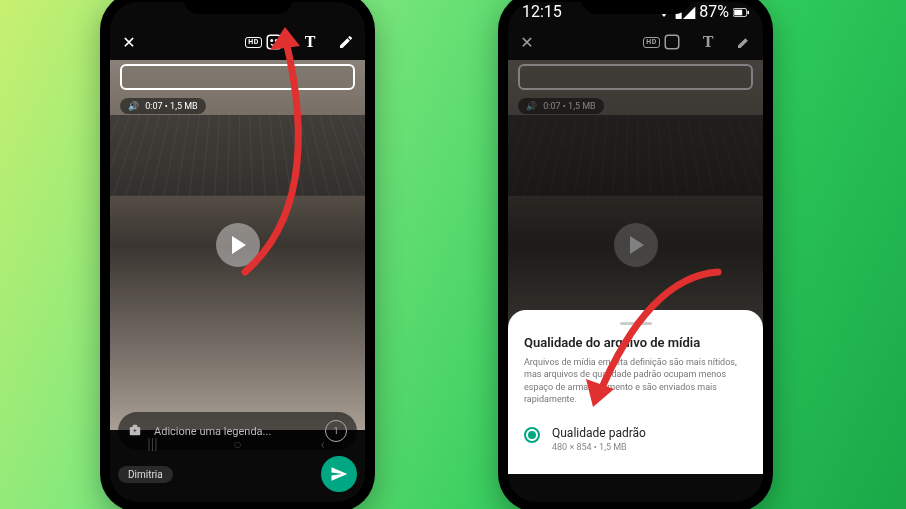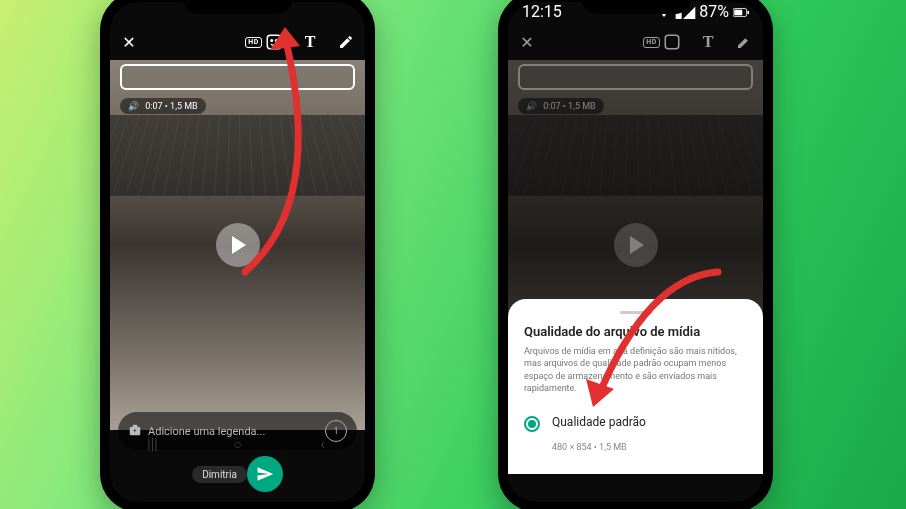--- a/index.html
+++ b/index.html
@@ -135,21 +135,21 @@
   }
   .caption-input {
     flex: 1;
     background: rgba(0,0,0,0.55);
     border-radius: 20px;
     padding: 8px 10px;
     color: #bbb;
     font-size: 11px;
     display: flex;
     align-items: center;
-    gap: 6px;
+    gap: 12px;
   }
   .send-btn {
     width: 36px; height: 36px;
     background: #00a783;
     border-radius: 50%;
     display: flex;
     align-items: center;
     justify-content: center;
     cursor: pointer;
   }
@@ -208,21 +208,21 @@
   .radio-circle.selected { border-color: #00a783; }
   .radio-circle.selected::after {
     content: '';
     position: absolute;
     top: 2px; left: 2px;
     width: 8px; height: 8px;
     background: #00a783;
     border-radius: 50%;
   }
   .radio-label { font-size: 12px; color: #222; }
-  .radio-sub { font-size: 9px; color: #888; margin-top: 13px; }
+  .radio-sub { font-size: 9px; color: #888; margin-top: 2px; }
   .view-once {
     width: 22px; height: 22px;
     border: 1.5px solid #aaa;
     border-radius: 50%;
     display: flex;
     align-items: center;
     justify-content: center;
     font-size: 9px;
     color: #aaa;
     flex-shrink: 0;
@@ -290,21 +290,21 @@
           <span>
             <svg width="14" height="14" viewBox="0 0 24 24" fill="#bbb">
                 <path d="M19 7h-3V5a2 2 0 00-2-2h-4a2 2 0 00-2 2v2H5a2 2 0 00-2 2v10a2 2 0 002 2h14a2 2 0 002-2V9a2 2 0 00-2-2z"></path>
                 <text x="12" y="16" font-size="10" fill="#000" text-anchor="middle">+</text>
               </svg>
           </span>
           <span>Adicione uma legenda...</span>
           <span style="margin-left:auto" class="view-once">1</span>
         </div>
       </div>
-      <div class="chip-row" style="display:flex;justify-content:center;align-items:center">
+      <div class="chip-row" style="display:flex;justify-content:space-between;align-items:center">
         <span class="chip">Dimitria</span>
         <div class="send-btn">
           <svg width="18" height="18" viewBox="0 0 24 24" fill="#fff">
               <path d="M2 21l21-9L2 3v7l15 2-15 2v7z"></path>
             </svg>
         </div>
       </div>
     </div>
     <div class="navbar">
       <div>|||</div>

